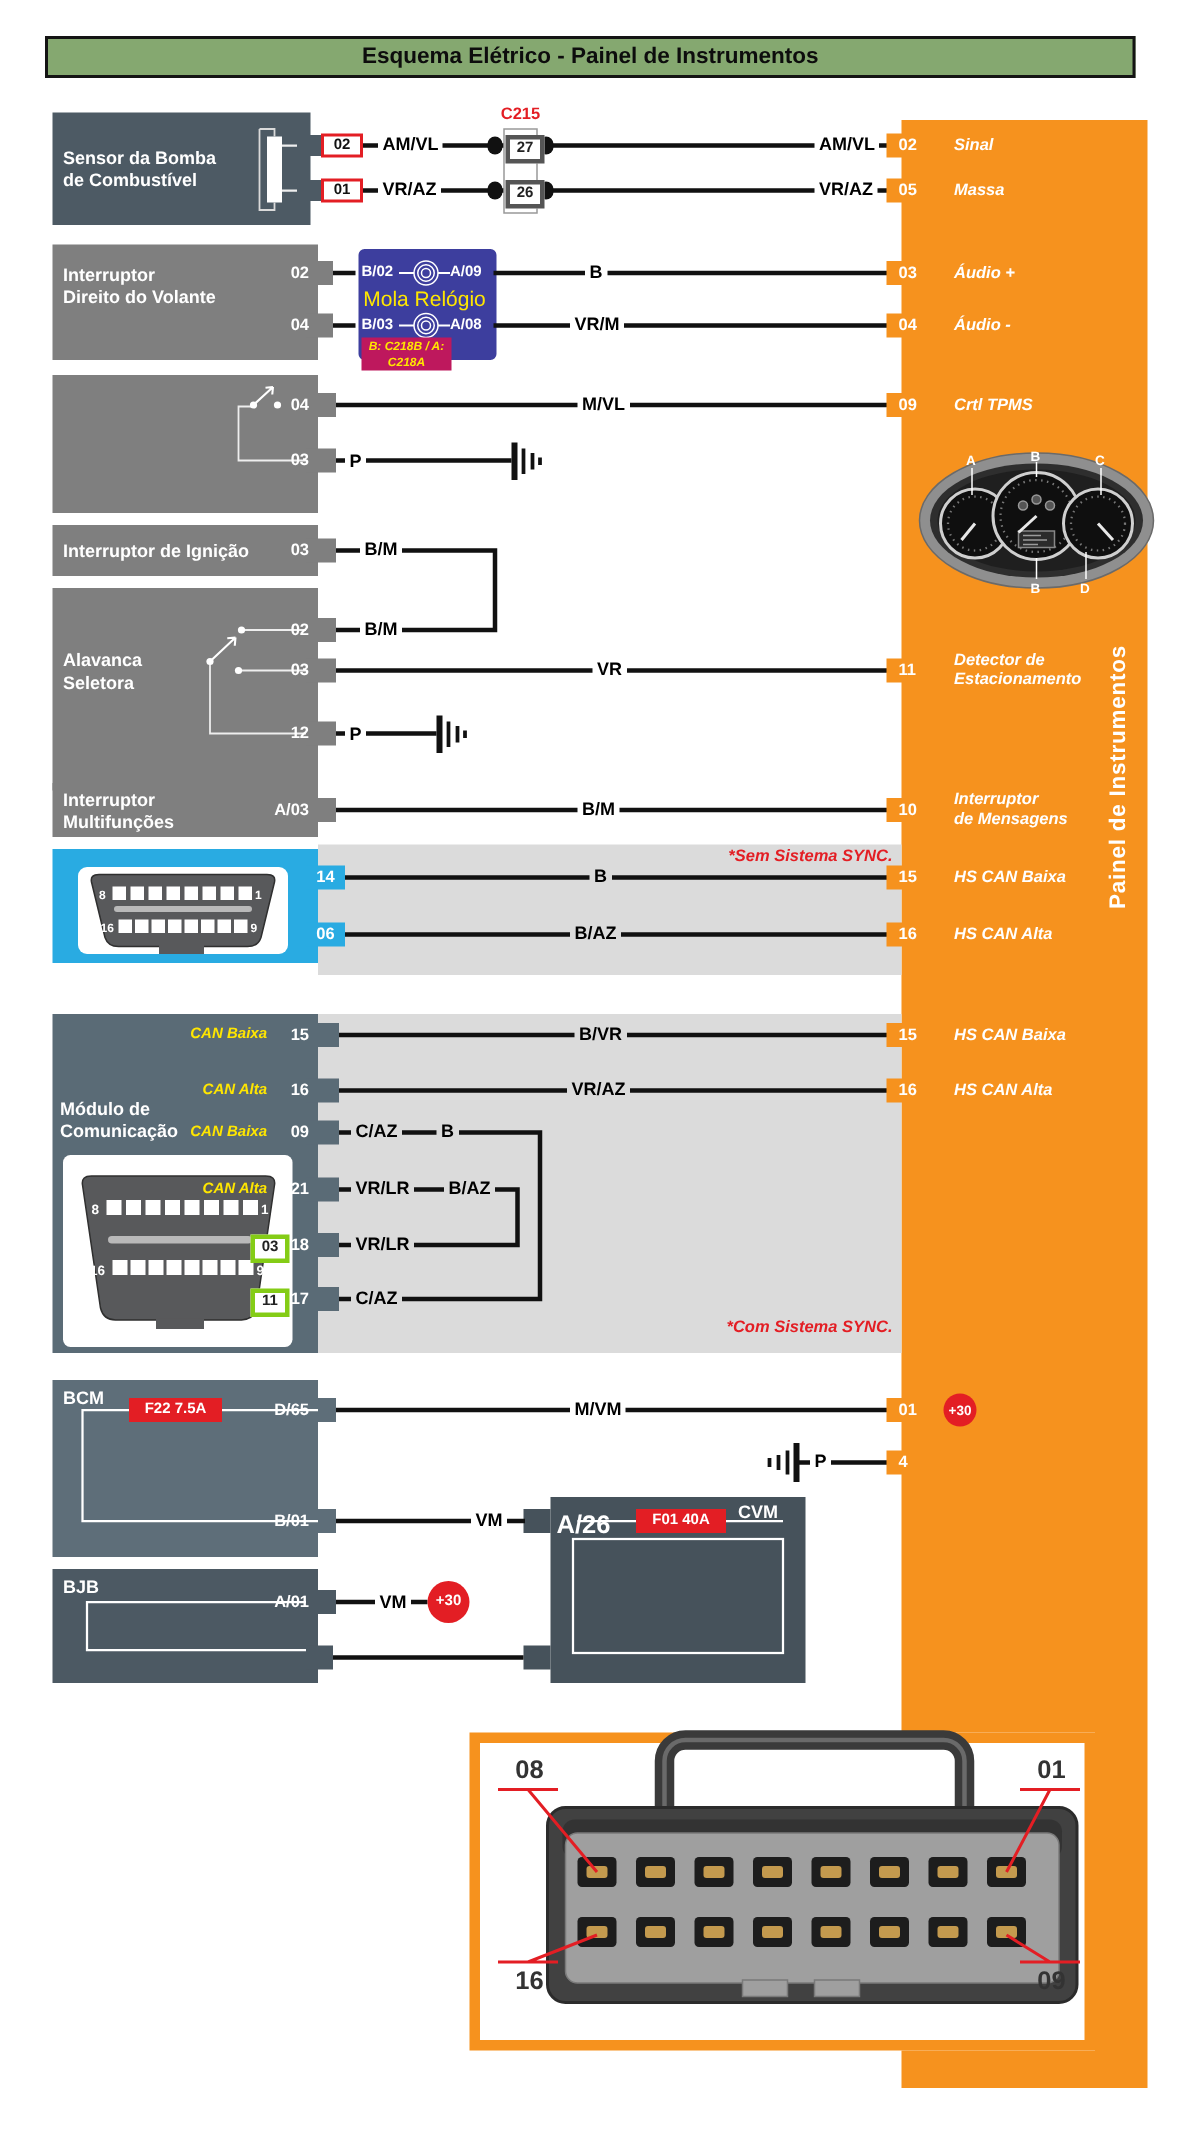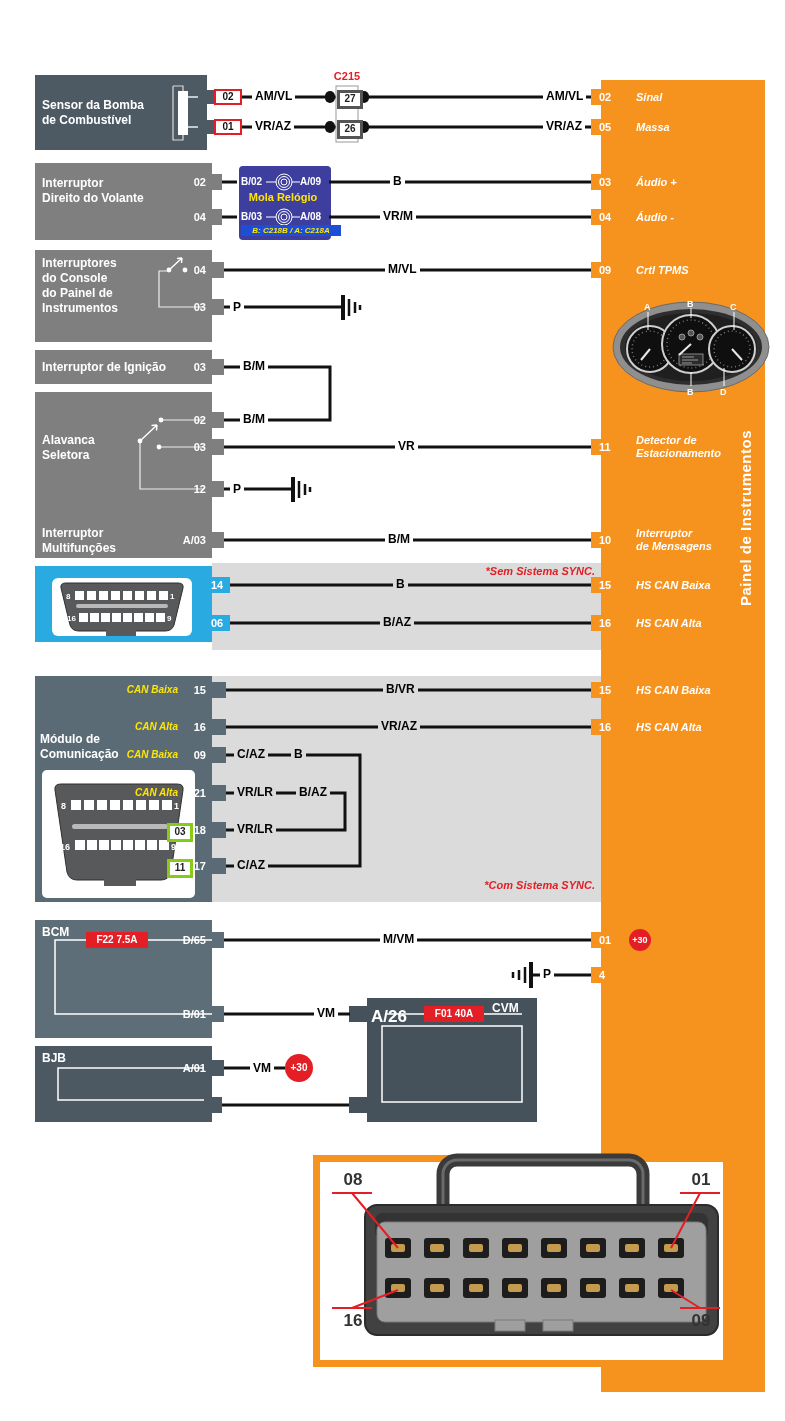--- a/index.html
+++ b/index.html
@@ -35,20 +35,24 @@
 </style>
 </head>
 <body>
 
 <div id="stage">
 
   <div class="abs" style="left:601px;top:80px;width:164px;height:1312px;background:#F6921E;z-index:1"></div>
   <div class="abs" style="left:212px;top:563px;width:389px;height:87px;background:#DBDBDB;z-index:1"></div>
   <div class="abs" style="left:212px;top:676px;width:389px;height:226px;background:#DBDBDB;z-index:1"></div>
 
+  <div class="abs" style="left:30px;top:24px;width:723px;height:24px;background:#85A870;border:2px solid #141414;
+       text-align:center;font-size:15px;font-weight:bold;color:#0d0d0d;line-height:24px;z-index:4">
+    <span>Esquema Elétrico - Painel de Instrumentos</span>
+  </div>
 
   <div class="box" style="left:35px;top:75px;width:172px;height:75px;background:#4D5A64;z-index:2"></div>
   <div class="box" style="left:35px;top:163px;width:177px;height:77px;background:#7F7F7F;z-index:2"></div>
   <div class="box" style="left:237px;top:164px;width:92px;height:74px;background:#3D3E9E;border:2px solid #fff;
        border-radius:6px;z-index:3"></div>
   <div class="box" style="left:35px;top:250px;width:177px;height:92px;background:#7F7F7F;z-index:2"></div>
   <div class="box" style="left:35px;top:350px;width:177px;height:34px;background:#7F7F7F;z-index:2"></div>
   <div class="box" style="left:35px;top:392px;width:177px;height:135px;background:#7F7F7F;z-index:2"></div>
   <div class="box" style="left:35px;top:522px;width:177px;height:36px;background:#7F7F7F;z-index:2"></div>
   <div class="box" style="left:35px;top:566px;width:177px;height:76px;background:#29ABE2;z-index:2"></div>
@@ -375,34 +379,28 @@
   <div class="wl w" style="left:543px;top:119px">VR/AZ</div>
 
   <div class="bt" style="left:42px;top:176px">
     <div>Interruptor</div>
       <div>Direito do Volante</div>
     </div>
   <div class="pin" style="left:170px;top:175px">02</div>
   <div class="pin" style="left:170px;top:210px">04</div>
   <div class="abs" style="left:241px;top:176px;color:#fff;font-size:10px;font-weight:bold;z-index:4">B/02</div>
   <div class="abs" style="left:300px;top:176px;color:#fff;font-size:10px;font-weight:bold;z-index:4">A/09</div>
-  <div class="abs" style="left:237px;top:191px;width:92px;text-align:center;color:#FFE600;font-size:11px;font-weight:bold;z-index:4">Mola Relógio</div>
+  <div class="abs" style="left:237px;top:191px;width:92px;text-align:center;color:#FFE600;font-size:14px;font-weight:normal;z-index:4">Mola Relógio</div>
   <div class="abs" style="left:241px;top:211px;color:#fff;font-size:10px;font-weight:bold;z-index:4">B/03</div>
   <div class="abs" style="left:300px;top:211px;color:#fff;font-size:10px;font-weight:bold;z-index:4">A/08</div>
-  <div class="abs" style="left:241px;top:225px;width:100px;background:#1d4ed8;color:#FFE600;font-size:8px;
+  <div class="abs" style="left:241px;top:225px;width:60px;background:#be185d;color:#FFE600;font-size:8px;
        font-style:italic;font-weight:bold;text-align:center;line-height:11px;z-index:4">B: C218B / A: C218A</div>
   <div class="wl w" style="left:390px;top:174px">B</div>
   <div class="wl w" style="left:380px;top:209px">VR/M</div>
 
-  <div class="bt" style="left:42px;top:256px">
-    <div>Interruptores</div>
-      <div>do Console</div>
-    <div>do Painel de</div>
-      <div>Instrumentos</div>
-    </div>
   <div class="pin" style="left:170px;top:263px">04</div>
   <div class="pin" style="left:170px;top:300px">03</div>
   <div class="wl w" style="left:385px;top:262px">M/VL</div>
   <div class="wl w" style="left:230px;top:300px">P</div>
 
   <div class="bt" style="left:42px;top:360px">Interruptor de Ignição</div>
   <div class="pin" style="left:170px;top:360px">03</div>
   <div class="wl w" style="left:240px;top:359px">B/M</div>
 
   <div class="bt" style="left:42px;top:433px">

